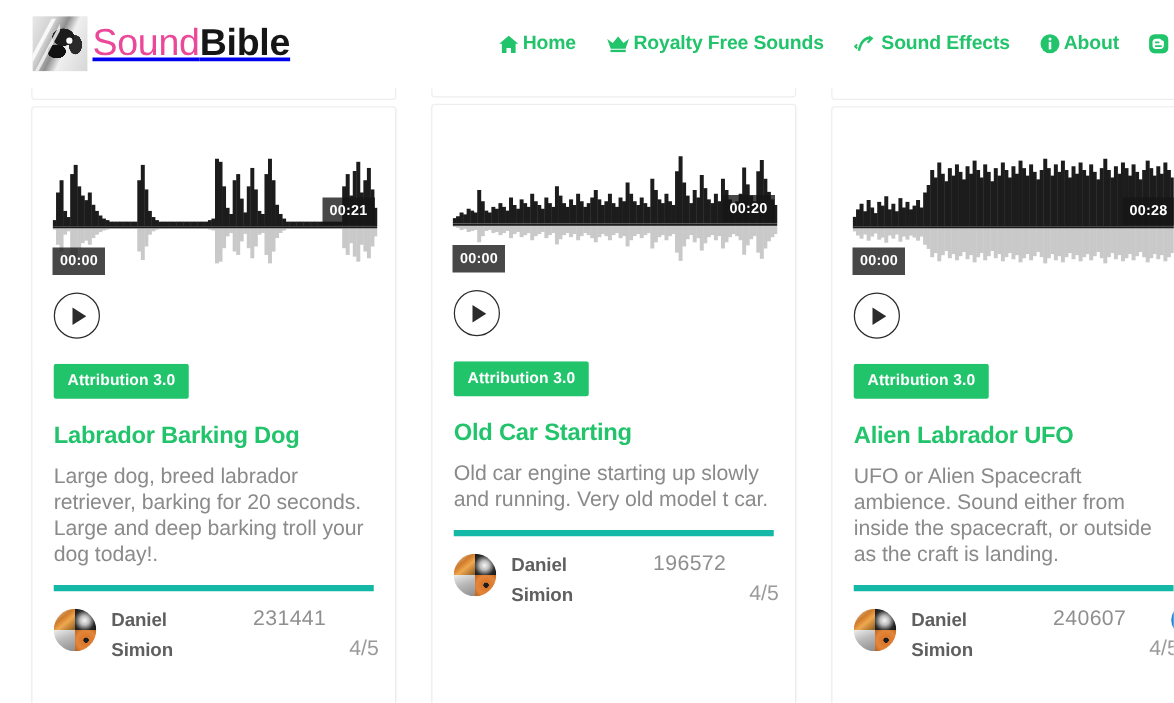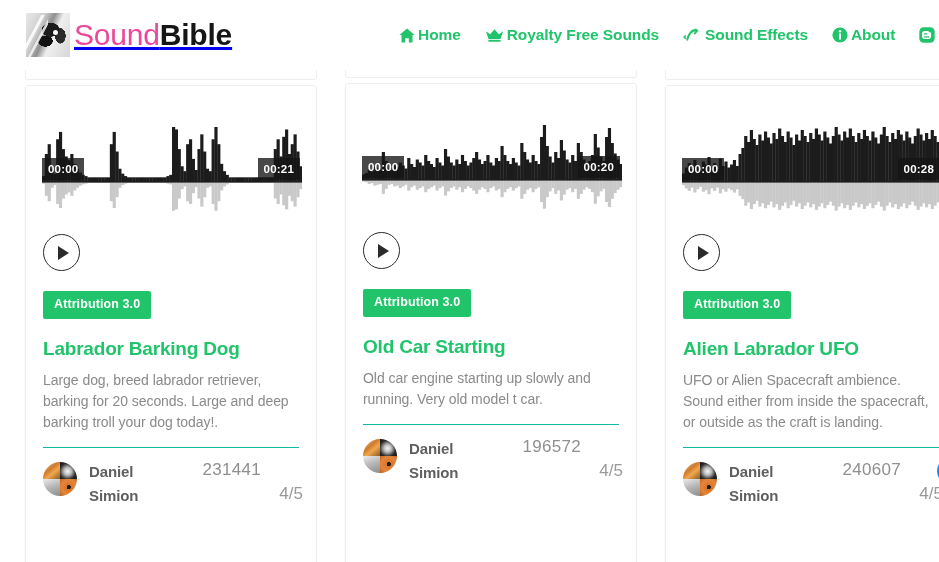--- a/index.html
+++ b/index.html
@@ -142,21 +142,21 @@
     padding: 0 6px;
     display: flex;
     align-items: center;
     background: rgba(20,20,20,0.78);
     color: #ffffff;
     font-size: 11.5px;
     font-weight: 700;
     letter-spacing: .2px;
     font-family: "Liberation Sans", sans-serif;
   }
-  .time-start { left: 16px; }
+  .time-start { left: 16px; margin-top: 40px; }
   .time-end   { right: 16px; margin-left: 20px; }
 
   .play-btn {
     position: absolute;
     left: 17px;
     top: 148px;
     width: 37px; height: 37px;
     border: 1.4px solid #2b2b2b;
     border-radius: 50%;
     background: #fff;
@@ -194,28 +194,28 @@
     font-size: 19px;
     font-weight: 700;
     line-height: 1.15;
     letter-spacing: -0.2px;
     text-decoration: none;
   }
 
   .card-desc {
     margin-top: 11px;
     color: #8a8a8a;
-    font-size: 14px;
+    font-size: 17px;
     line-height: 21px;
     letter-spacing: -0.05px;
   }
 
   .card-footer {
     margin-top: 14px;
-    border-top: 1px solid #14b8a6;
+    border-top: 5px solid #14b8a6;
     padding-top: 12px;
     display: flex;
     align-items: flex-start;
     position: relative;
     min-height: 56px;
   }
 
   .avatar {
     width: 34px; height: 34px;
     flex: 0 0 34px;

